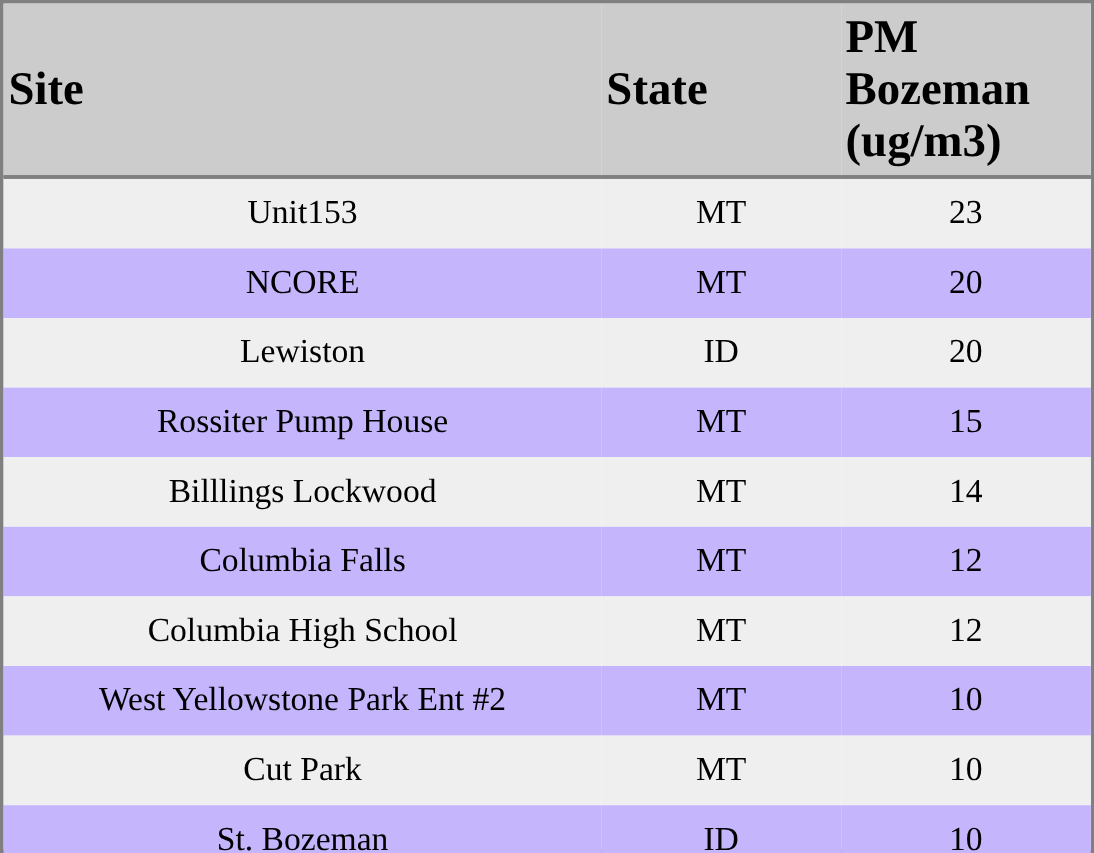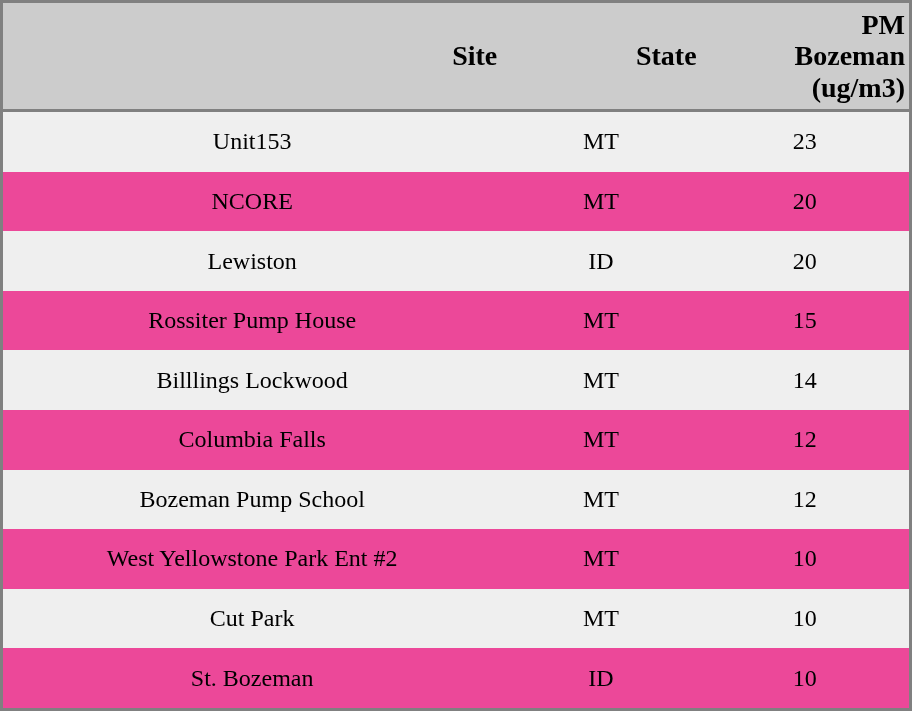--- a/index.html
+++ b/index.html
@@ -23,45 +23,45 @@
   table.aqi-table {
     width: 100%;
     height: 100%;
     border-collapse: collapse;
     table-layout: fixed;
   }
   thead th {
     background: #cccccc;
     color: #000000;
     font-weight: bold;
-    font-size: 28px;
-    text-align: right;
+    font-size: 39px;
+    text-align: left;
     vertical-align: middle;
     padding: 6px 4px;
     border-bottom: 3px solid #808080;
     line-height: 1.12;
   }
   col.col-site { width: 55%; }
   col.col-state { width: 22%; }
   col.col-pm { width: 23%; }
 
   tbody td {
-    font-size: 24px;
+    font-size: 28px;
     color: #000000;
     text-align: center;
     vertical-align: middle;
     padding: 0;
     height: 58px;
     border: none;
   }
   tbody tr.odd-row td {
     background: #efefef;
   }
   tbody tr.even-row td {
-    background: #ec4899;
+    background: #c4b5fd;
   }
   .hdr-line { display: block; }
 </style>
 </head>
 <body>
 
 <div class="table-frame">
   <table class="aqi-table">
     <colgroup>
       <col class="col-site">
@@ -104,21 +104,21 @@
         <td>Billlings Lockwood</td>
         <td>MT</td>
         <td>14</td>
       </tr>
       <tr class="even-row">
         <td>Columbia Falls</td>
         <td>MT</td>
         <td>12</td>
       </tr>
       <tr class="odd-row">
-        <td>Bozeman Pump School</td>
+        <td>Columbia High School</td>
         <td>MT</td>
         <td>12</td>
       </tr>
       <tr class="even-row">
         <td>West Yellowstone Park Ent #2</td>
         <td>MT</td>
         <td>10</td>
       </tr>
       <tr class="odd-row">
         <td>Cut Park</td>

